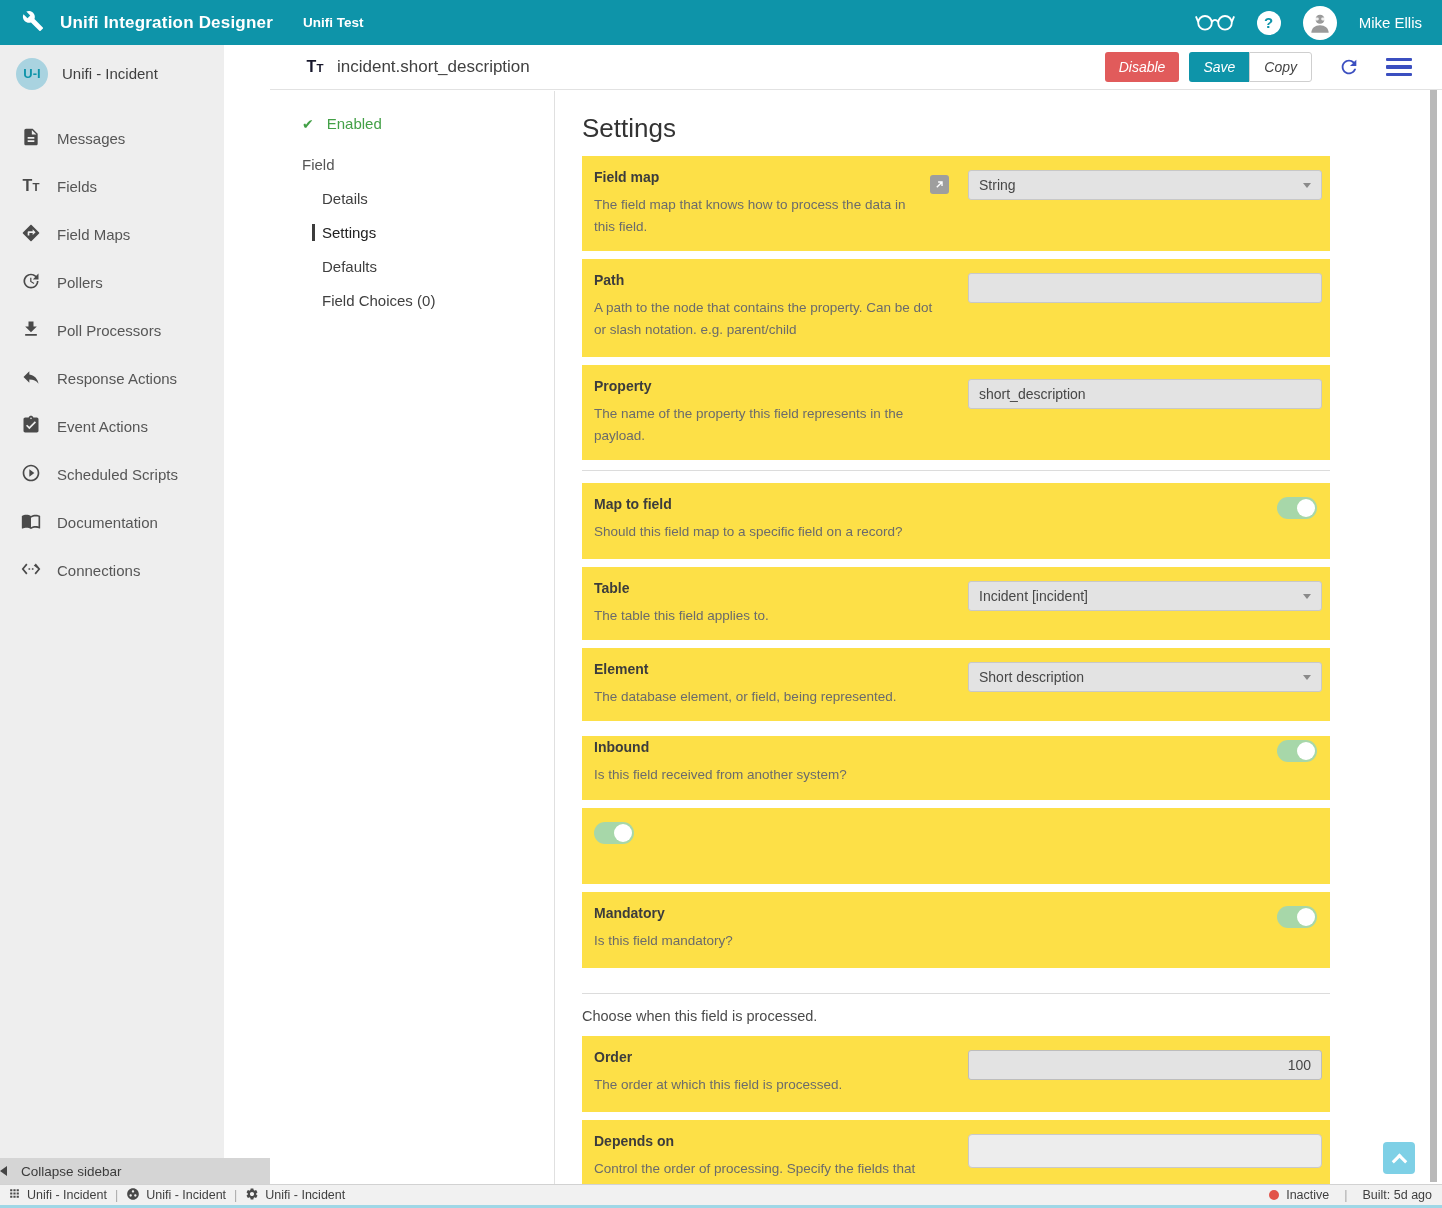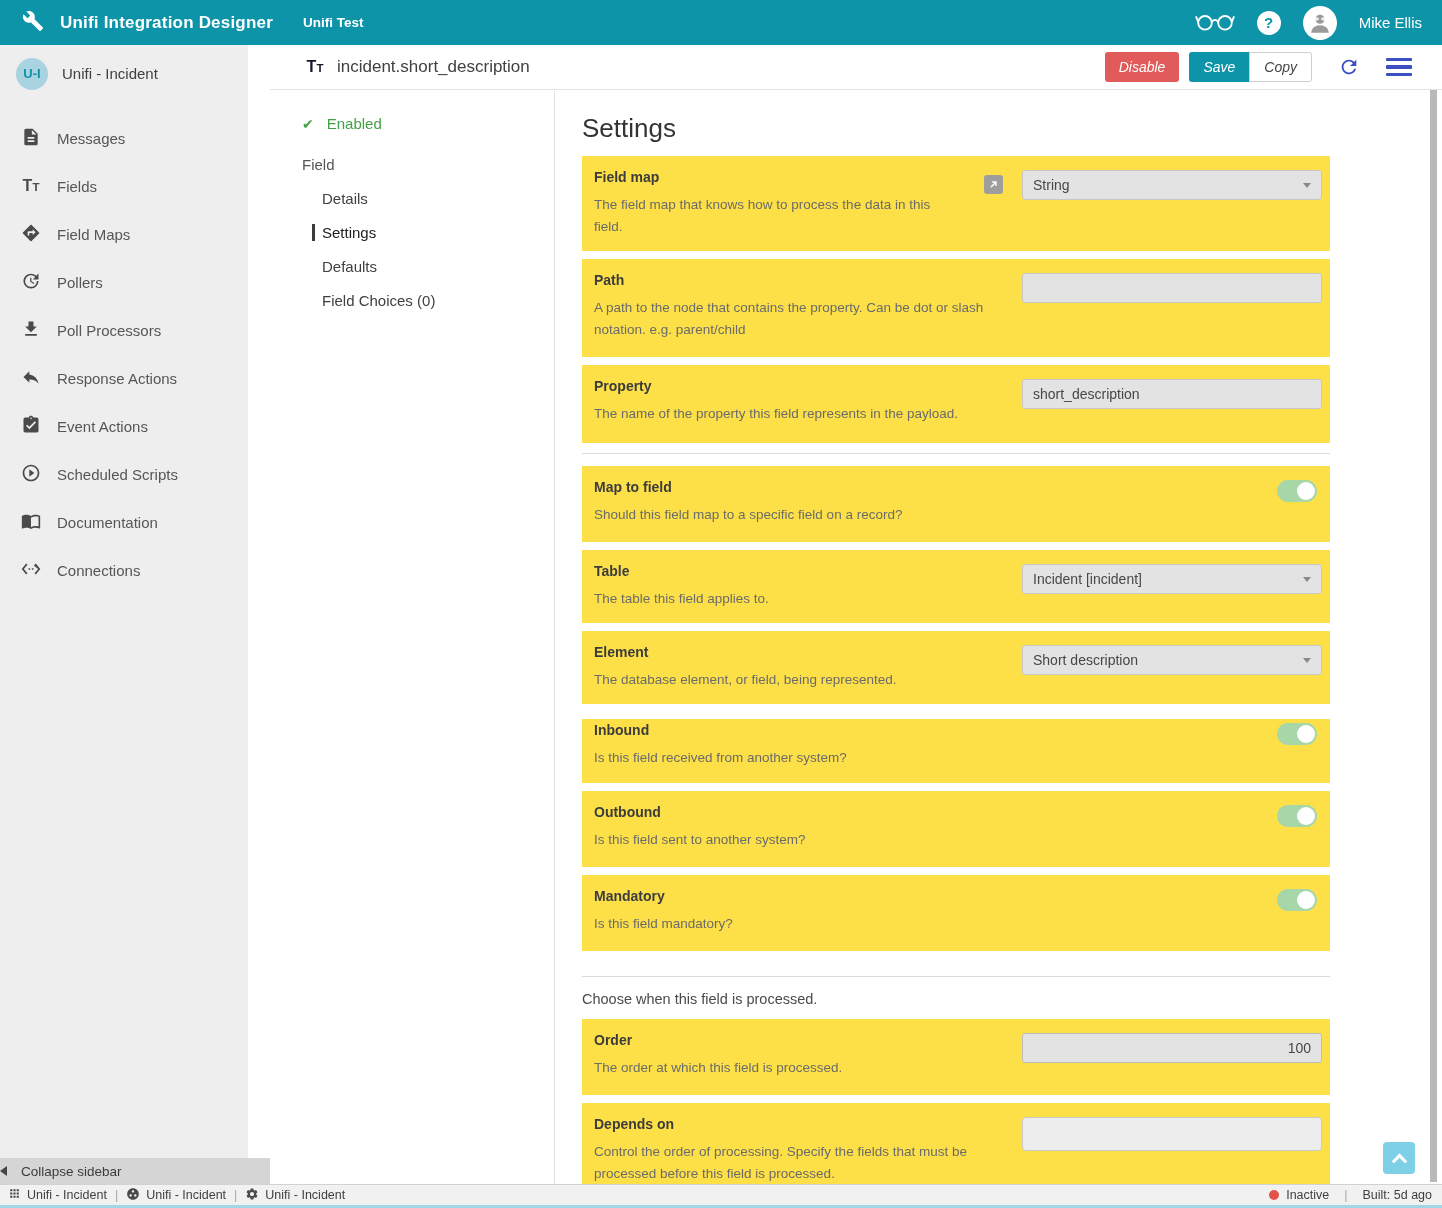--- a/index.html
+++ b/index.html
@@ -13,21 +13,21 @@
   .topbar-left { display:flex; align-items:center; gap:16px; padding-left:22px; }
   .app-title { font-size:17px; font-weight:700; letter-spacing:.2px; }
   .env-name { font-size:13.5px; font-weight:700; margin-left:14px; }
   .topbar-right { margin-left:auto; display:flex; align-items:center; gap:22px; padding-right:20px; }
   .help-bubble { width:24px; height:24px; border-radius:50%; background:#fff; color:#0e94a9;
                  font-weight:700; font-size:15px; display:flex; align-items:center; justify-content:center; cursor:pointer; }
   .avatar { width:34px; height:34px; border-radius:50%; background:#fff; display:flex; align-items:center; justify-content:center; overflow:hidden; cursor:pointer; }
   .user-name { font-size:15px; }
 
   
-  .sidebar { position:absolute; top:45px; left:0; width:248px; bottom:24px; background:#eeeeee; z-index:20; }
+  .sidebar { position:absolute; top:45px; left:0; width:224px; bottom:24px; background:#eeeeee; z-index:20; }
   .sidebar-header { display:flex; align-items:center; gap:14px; padding:12px 0 10px 16px; height:55px; }
   .int-avatar { width:32px; height:32px; border-radius:50%; background:#a9d3e0; color:#0e94a9;
                 font-size:13px; font-weight:700; display:flex; align-items:center; justify-content:center; }
   .int-name { font-size:15px; color:#3f3f3f; }
   .side-nav { padding-top:14px; }
   .side-item { height:48px; display:flex; align-items:center; gap:16px; padding-left:21px;
                font-size:15px; color:#565656; cursor:pointer; }
   .side-item svg { flex:0 0 20px; }
   .tt-glyph { width:20px; text-align:center; color:#4a4a4a; font-weight:700; }
   .tt-glyph .big { font-size:16px; } .tt-glyph .small { font-size:11.5px; }
@@ -60,21 +60,21 @@
   .subnav-item.active { color:#212121; border-left:3px solid #3c3c3c; padding-left:7px; cursor:default; }
 
   
   .form { width:748px; margin-left:27px; padding-top:12px; }
   .form-title { font-size:26px; font-weight:400; color:#333; margin:10px 0 12px 0; }
   .row { background:#fde047; margin-bottom:8px; display:flex; padding:13px 8px 13px 12px; }
   .row-text { flex:1; padding-right:24px; }
   .row-label { font-size:14px; font-weight:700; color:#3c3c3c; margin-bottom:9px; }
   .row-desc { font-size:13.5px; color:#6b6b6b; line-height:22px; max-width:392px; }
   .row-control { display:flex; align-items:flex-start; justify-content:flex-end; padding-top:1px; }
-  .select, .tbox { width:300px; height:30px; background:#e3e3e3; border:1px solid #c8c8c8; border-radius:3px;
+  .select, .tbox { width:354px; height:30px; background:#e3e3e3; border:1px solid #c8c8c8; border-radius:3px;
                    font-size:14px; color:#474747; display:flex; align-items:center; padding:0 10px; }
   .select { cursor:pointer; justify-content:space-between; }
   .caret { width:0; height:0; border-left:4.5px solid transparent; border-right:4.5px solid transparent; border-top:5.5px solid #8a8a8a; }
   input.tbox { font-family:inherit; display:block; }
   .tbox.num { text-align:right; border-color:#bdbdbd; }
   .tbox.dep { background:#ededed; border-color:#c9c9c9; border-radius:4px; height:34px; }
   .openrec { width:19px; height:19px; border-radius:3px; background:#9e9e9e; margin-right:19px; margin-top:5px;
              display:flex; align-items:center; justify-content:center; cursor:pointer; }
   .toggle { width:40px; height:22px; border-radius:11px; background:#a7d7a9; position:relative; margin-right:5px; cursor:pointer; }
   .toggle .knob { position:absolute; right:2px; top:2px; width:18px; height:18px; border-radius:50%; background:#fff; }
@@ -348,24 +348,20 @@
             </div>
             <div class="row-control">
               <span class="toggle">
                   <span class="knob"></span>
                 </span>
             </div>
           </div>
         </div>
 
         <div class="row r-outbound">
-          <div class="row-text">
-            <div class="row-label">Outbound</div>
-            <div class="row-desc">Is this field sent to another system?</div>
-          </div>
           <div class="row-control">
             <span class="toggle">
                 <span class="knob"></span>
               </span>
           </div>
         </div>
 
         <div class="row r-mandatory">
           <div class="row-text">
             <div class="row-label">Mandatory</div>

